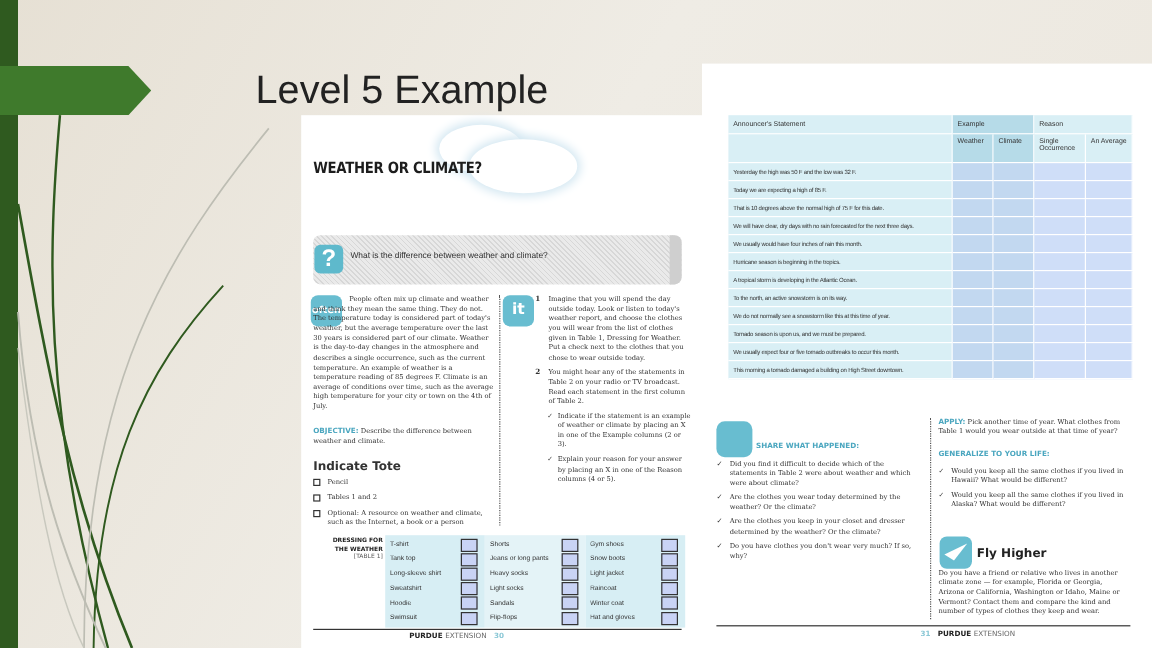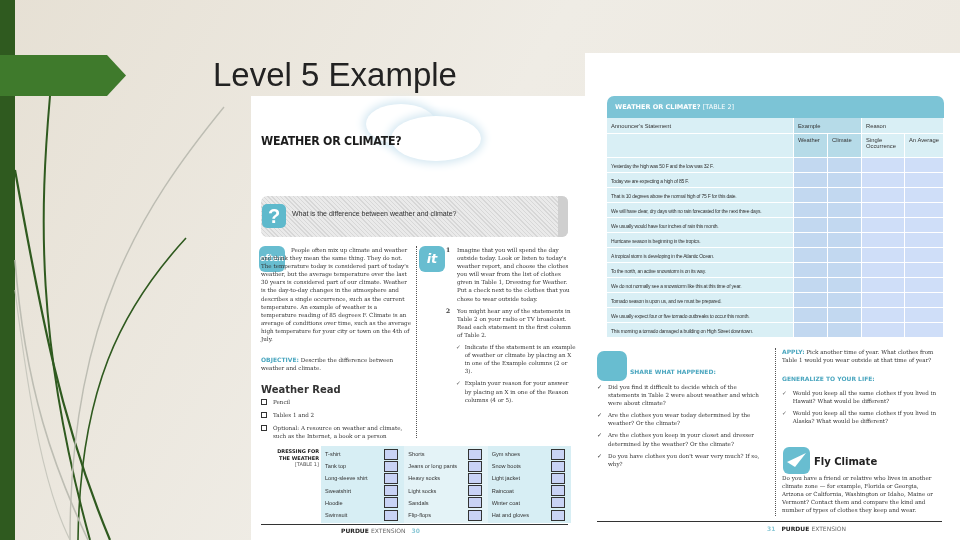--- a/index.html
+++ b/index.html
@@ -168,39 +168,39 @@
   </div>
 
   <div class="icon-badge" style="left:8px;top:150px;font-size:8px;line-height:26px;">often</div>
   <div class="intro-p small-text" style="text-indent:30px;">
     <span>People often mix up climate and weather and think they mean the same thing. They do not. The temperature today is considered part of today's weather, but the average temperature over the last 30 years is considered part of our climate. Weather is the day-to-day changes in the atmosphere and describes a single occurrence, such as the current temperature. An example of weather is a temperature reading of 85 degrees F. Climate is an average of conditions over time, such as the average high temperature for your city or town on the 4th of July.</span>
   </div>
   <div class="objective small-text">
     <b>OBJECTIVE:</b>
     <span>Describe the difference between weather and climate.</span>
   </div>
-  <div class="weather-tote">Weather Read</div>
+  <div class="weather-tote">Indicate Tote</div>
   <div class="checklist small-text">
     <div class="ci">
         <span class="box"></span>
         <span>Pencil</span>
       </div>
     <div class="ci">
         <span class="box"></span>
         <span>Tables 1 and 2</span>
       </div>
     <div class="ci">
         <span class="box"></span>
         <span>Optional: A resource on weather and climate, such as the Internet, a book or a person</span>
       </div>
   </div>
 
   <div class="dotted-v" style="left:165px;top:150px;height:192px;"></div>
 
-  <div class="icon-badge" style="left:168px;top:150px;font-size:13px;line-height:26px;font-style:italic;">it</div>
+  <div class="icon-badge" style="left:168px;top:150px;font-size:13px;line-height:26px;">it</div>
   <div class="steps small-text">
     <div class="step">
         <span class="num">1</span>
         <span>Imagine that you will spend the day outside today. Look or listen to today's weather report, and choose the clothes you will wear from the list of clothes given in Table 1, Dressing for Weather. Put a check next to the clothes that you chose to wear outside today.</span>
       </div>
     <div class="step">
         <span class="num">2</span>
         <span>You might hear any of the statements in Table 2 on your radio or TV broadcast. Read each statement in the first column of Table 2.</span>
       </div>
     <div class="sub">
@@ -301,24 +301,20 @@
   <div class="page-footer-line" style="left:10px;top:428px;width:307px;"></div>
   <div class="footer-l">
     <span>PURDUE</span>
     <span class="ext">EXTENSION</span>
     <span class="pg">30</span>
   </div>
 </div>
 
 <div class="page-right">
   <div class="t-wrap">
-    <div class="t-head">
-      <span style="font-weight:bold">WEATHER OR CLIMATE?</span>
-      <span>[TABLE 2]</span>
-    </div>
     <div class="t-grid">
       <div class="t-cell hdr" style="height:16px;padding-top:5px;">Announcer's Statement</div>
       <div class="t-cell ex-h" style="grid-column:span 2;height:16px;padding-top:5px;">Example</div>
       <div class="t-cell hdr" style="grid-column:span 2;height:16px;padding-top:5px;">Reason</div>
 
       <div class="t-cell hdr" style="height:24px;"></div>
       <div class="t-cell ex-h" style="height:24px;">Weather</div>
       <div class="t-cell ex-h" style="height:24px;">Climate</div>
       <div class="t-cell hdr" style="height:24px;">Single Occurrence</div>
       <div class="t-cell hdr" style="height:24px;">An Average</div>
@@ -447,21 +443,21 @@
     <div class="li">
         <span>✓</span>
         <span>Would you keep all the same clothes if you lived in Alaska? What would be different?</span>
       </div>
   </div>
   <div class="fly-icon">
     <svg width="27" height="27" viewBox="0 0 27 27">
         <path d="M4 15 L23 6 L12 20 Z" fill="#fff"></path>
       </svg>
   </div>
-  <div class="fly-title">Fly Climate</div>
+  <div class="fly-title">Fly Higher</div>
   <div class="fly-text small-text">Do you have a friend or relative who lives in another climate zone — for example, Florida or Georgia, Arizona or California, Washington or Idaho, Maine or Vermont? Contact them and compare the kind and number of types of clothes they keep and wear.</div>
 
   <div class="page-footer-line" style="left:12px;top:468px;width:345px;"></div>
   <div class="footer-r">
     <span class="pg">31</span>
     <span>PURDUE</span>
     <span class="ext">EXTENSION</span>
   </div>
 </div>
 

